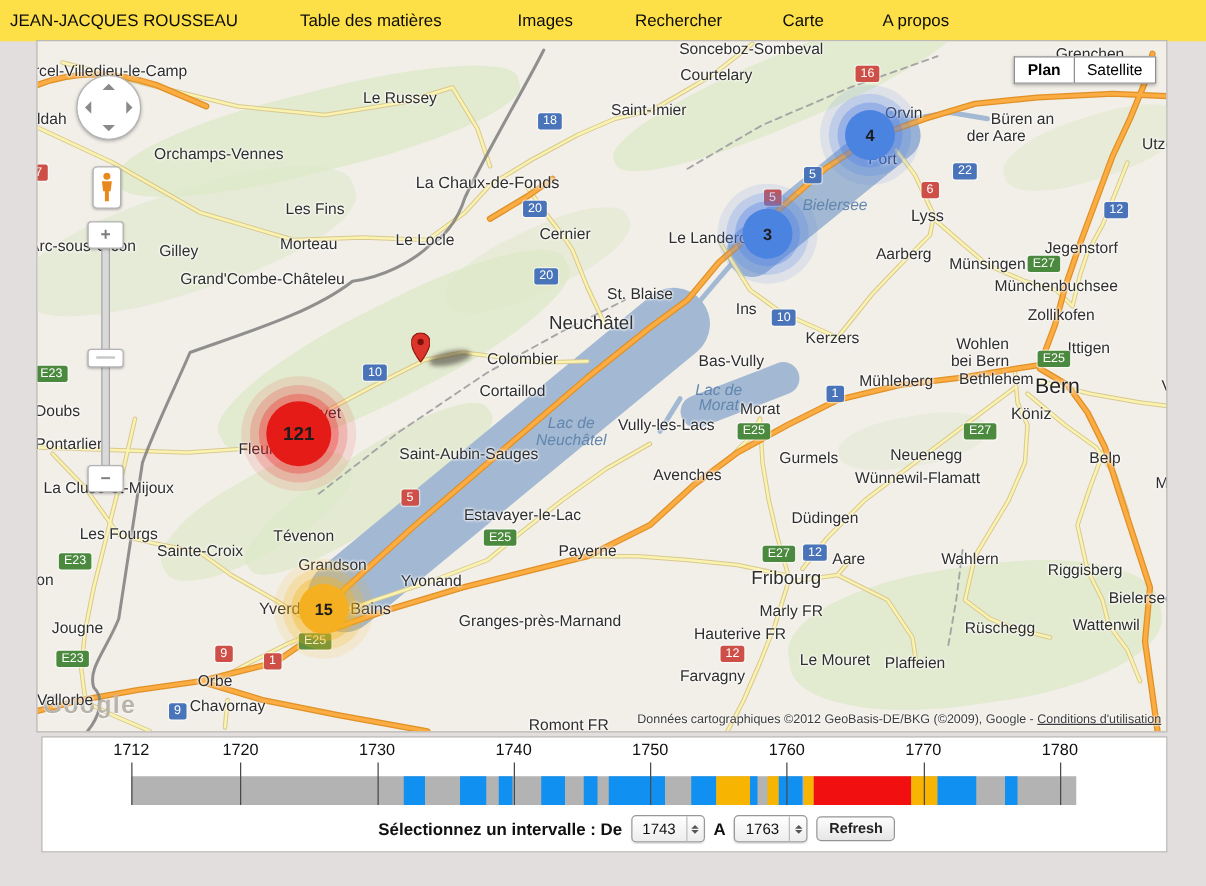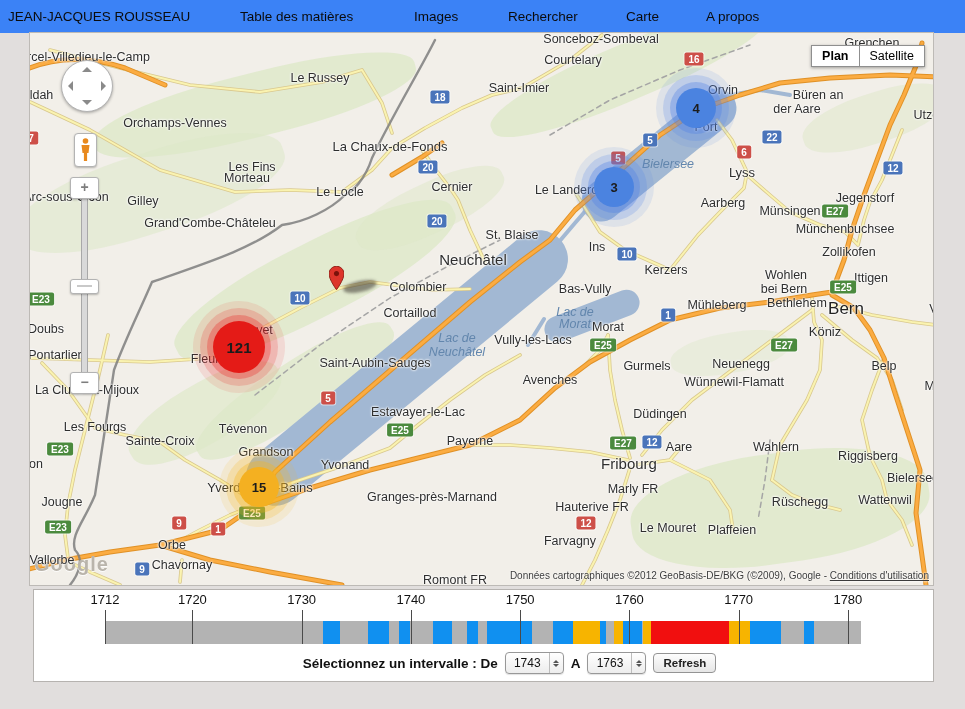--- a/index.html
+++ b/index.html
@@ -1,35 +1,35 @@
 <!DOCTYPE html>
 <html><head>
 <meta charset="utf-8">
 <style>
   html,body{margin:0;padding:0}
   body{width:965px;height:709px;background:#e1dedd;font-family:"Liberation Sans",sans-serif;position:relative;overflow:hidden}
 
   
-  #nav{position:absolute;left:0;top:0;width:965px;height:33px;background:#3b82f6}
+  #nav{position:absolute;left:0;top:0;width:965px;height:33px;background:#fde047}
   #nav span{position:absolute;top:9px;font-size:13.5px;color:#0b0b0b;white-space:nowrap;cursor:pointer}
 
   
   #map{position:absolute;left:30px;top:33px;width:903px;height:552px;background:#f2efe9;overflow:hidden;border:0;outline:1px solid #bdbab6}
   .blob{position:absolute;background:#dde8c8;border-radius:45%}
   .lake{position:absolute;background:#a2b8d3}
   #roads{position:absolute;left:0;top:0}
 
   .ml{position:absolute;transform:translate(-50%,-50%);font-size:12.5px;color:#2e2e2e;white-space:nowrap;
       text-shadow:0 0 2px #fff,0 0 2px #fff,0 0 3px #fff;z-index:6}
   .ml.md{font-size:13px}
   .ml.lg{font-size:15px}
   .ml.xl{font-size:17px;color:#222}
   .ml.water{font-style:italic;color:#6286ad;text-shadow:none;font-size:12.5px}
 
-  .badge{position:absolute;transform:translate(-50%,-50%);font-size:10px;font-weight:bold;color:#fff;
+  .badge{position:absolute;transform:translate(-50%,-50%);font-size:10px;font-weight:normal;color:#fff;
          padding:1px 4px;border-radius:2px;line-height:11px;z-index:6;box-shadow:0 0 0 1px rgba(255,255,255,.55)}
   .badge.r{background:#cd4f48}
   .badge.b{background:#4a74ba}
   .badge.g{background:#4b8a3e}
 
   .cluster{position:absolute;transform:translate(-50%,-50%);border-radius:50%;display:flex;align-items:center;justify-content:center;
            font-weight:bold;color:#1c1c1c;z-index:8;cursor:pointer}
 
   .pin{position:absolute;z-index:7}
   .smudge{position:absolute;width:34px;height:11px;background:rgba(60,54,48,.55);border-radius:50%;filter:blur(1.5px);transform:rotate(-12deg);z-index:5}
@@ -222,21 +222,21 @@
     <div class="ml" style="left: 489px; top: 55px;">Saint-Imier</div>
     <div class="ml" style="left: 571px; top: 6px;">Sonceboz-Sombeval</div>
     <div class="ml" style="left: 543px; top: 27px;">Courtelary</div>
     <div class="ml" style="left: 693px; top: 57px;">Orvin</div>
     <div class="ml" style="left: 842px; top: 10px;">Grenchen</div>
     <div class="ml" style="left: 770px; top: 62px; padding-left: 36px;">Büren an</div>
     <div class="ml" style="left: 767px; top: 76px;">der Aare</div>
     <div class="ml" style="left: 912px; top: 82px;">Utzenstorf</div>
     <div class="ml md" style="left: 360px; top: 113px;">La Chaux-de-Fonds</div>
     <div class="ml" style="left: 222px; top: 134px;">Les Fins</div>
-    <div class="ml" style="left: 205px; top: 145px; padding-left: 24px;">Morteau</div>
+    <div class="ml" style="left: 205px; top: 162px; padding-left: 24px;">Morteau</div>
     <div class="ml" style="left: 310px; top: 159px;">Le Locle</div>
     <div class="ml" style="left: 422px; top: 154px;">Cernier</div>
     <div class="ml" style="left: 36px; top: 164px;">Arc-sous-Cicon</div>
     <div class="ml" style="left: 113px; top: 168px;">Gilley</div>
     <div class="ml" style="left: 180px; top: 190px;">Grand'Combe-Châteleu</div>
     <div class="ml" style="left: 482px; top: 202px;">St. Blaise</div>
     <div class="ml lg" style="left: 443px; top: 226px;">Neuchâtel</div>
     <div class="ml" style="left: 540px; top: 157px;">Le Landeron</div>
     <div class="ml water" style="left: 638px; top: 131px;">Bielersee</div>
     <div class="ml" style="left: 676px; top: 94px;">Port</div>

